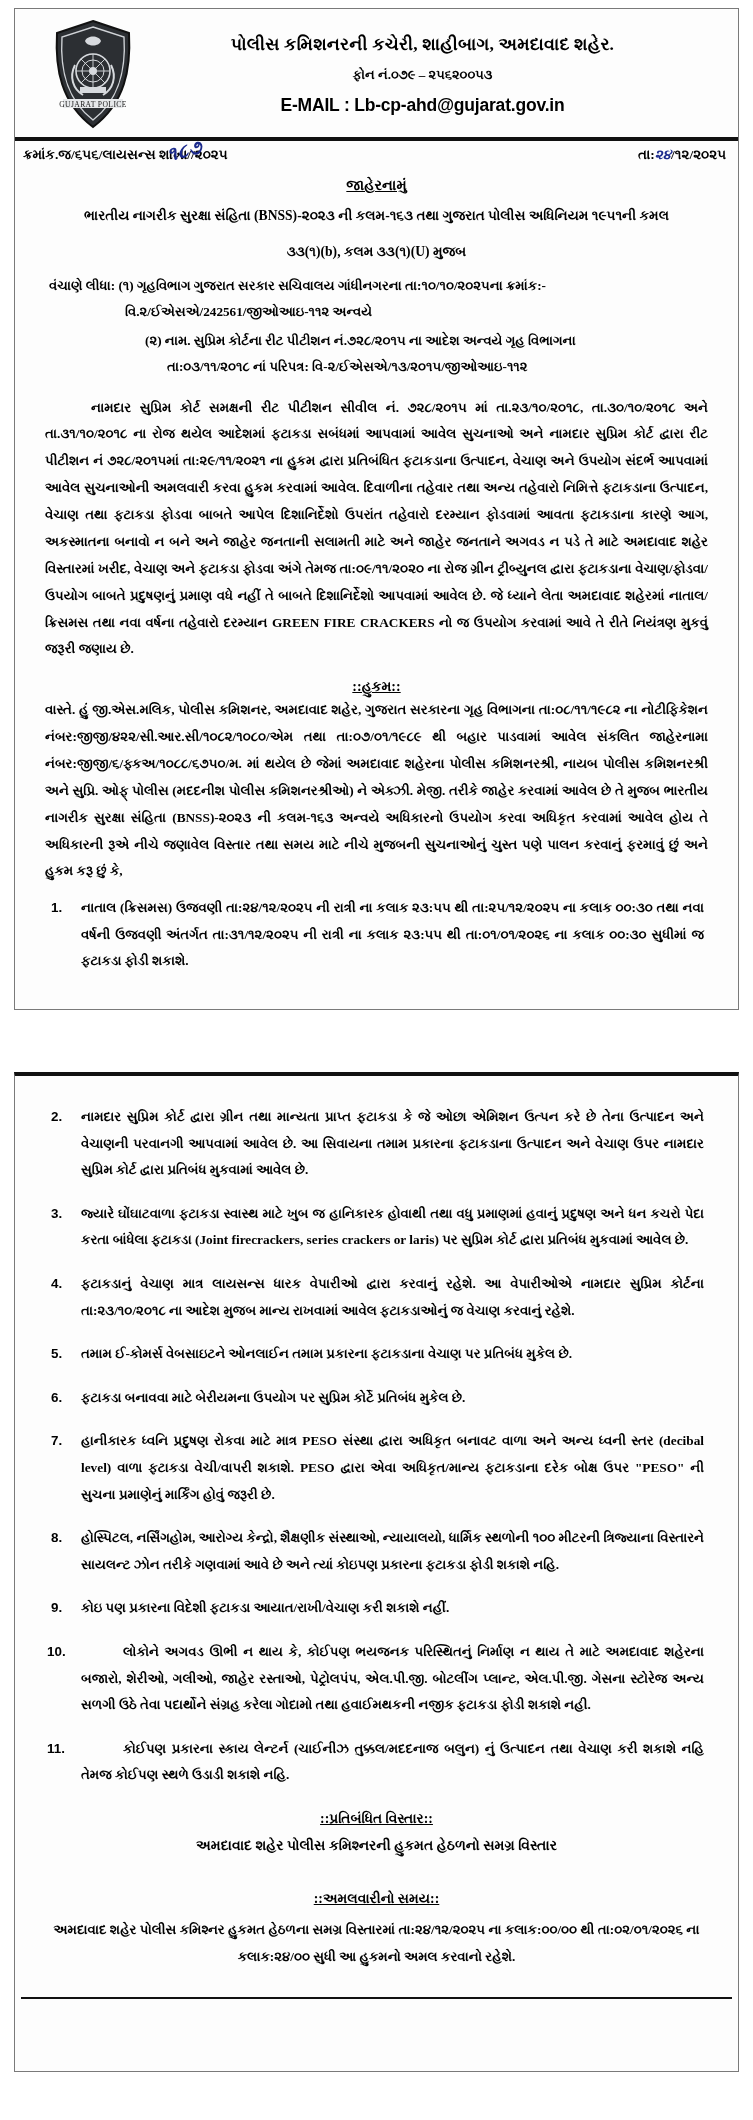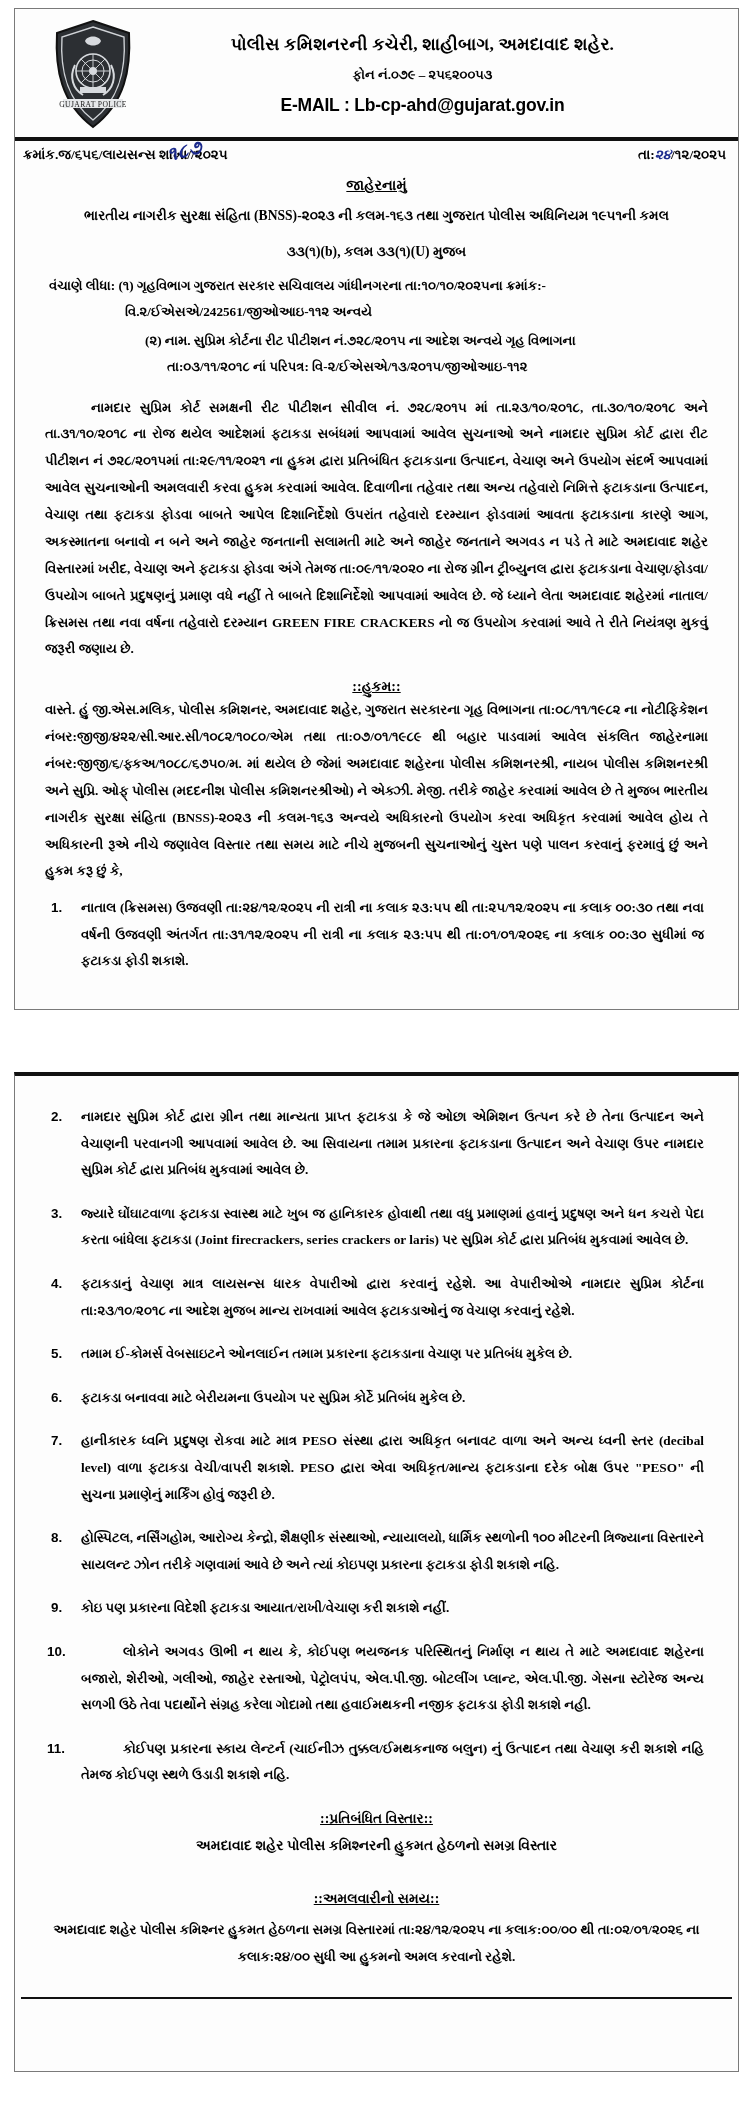--- a/index.html
+++ b/index.html
@@ -335,21 +335,21 @@
           <span>કોઇ પણ પ્રકારના વિદેશી ફટાકડા આયાત/રાખી/વેચાણ કરી શકાશે નહીં.</span>
         </li>
 
         <li class="wide-num">
           <span class="num">10.</span>
           <span style="padding-left:42px;">લોકોને અગવડ ઊભી ન થાય કે,  કોઈપણ ભયજનક પરિસ્થિતનું નિર્માણ ન થાય તે માટે અમદાવાદ શહેરના બજારો, શેરીઓ, ગલીઓ, જાહેર રસ્તાઓ, પેટ્રોલપંપ, એલ.પી.જી. બોટલીંગ પ્લાન્ટ, એલ.પી.જી. ગેસના સ્ટોરેજ અન્ય સળગી ઉઠે તેવા પદાર્થોને સંગ્રહ કરેલા ગોદામો તથા હવાઈમથકની નજીક ફટાકડા ફોડી શકાશે નહી.</span>
         </li>
 
         <li class="wide-num">
           <span class="num">11.</span>
-          <span style="padding-left:42px;">કોઈપણ પ્રકારના સ્કાય લેન્ટર્ન (ચાઈનીઝ તુક્કલ/ઈમથકનાજ બલુન) નું ઉત્પાદન તથા વેચાણ કરી શકાશે નહિ તેમજ કોઈપણ સ્થળે ઉડાડી શકાશે નહિ.</span>
+          <span style="padding-left:42px;">કોઈપણ પ્રકારના સ્કાય લેન્ટર્ન (ચાઈનીઝ તુક્કલ/મદદનાજ બલુન) નું ઉત્પાદન તથા વેચાણ કરી શકાશે નહિ તેમજ કોઈપણ સ્થળે ઉડાડી શકાશે નહિ.</span>
         </li>
 
       </ol>
 
       <div class="center-head">::પ્રતિબંધિત વિસ્તાર::</div>
       <div class="center-text">અમદાવાદ શહેર પોલીસ કમિશ્નરની હુકમત હેઠળનો સમગ્ર વિસ્તાર</div>
 
       <div class="spacer-sm"></div>
 
       <div class="center-head">::અમલવારીનો સમય::</div>

